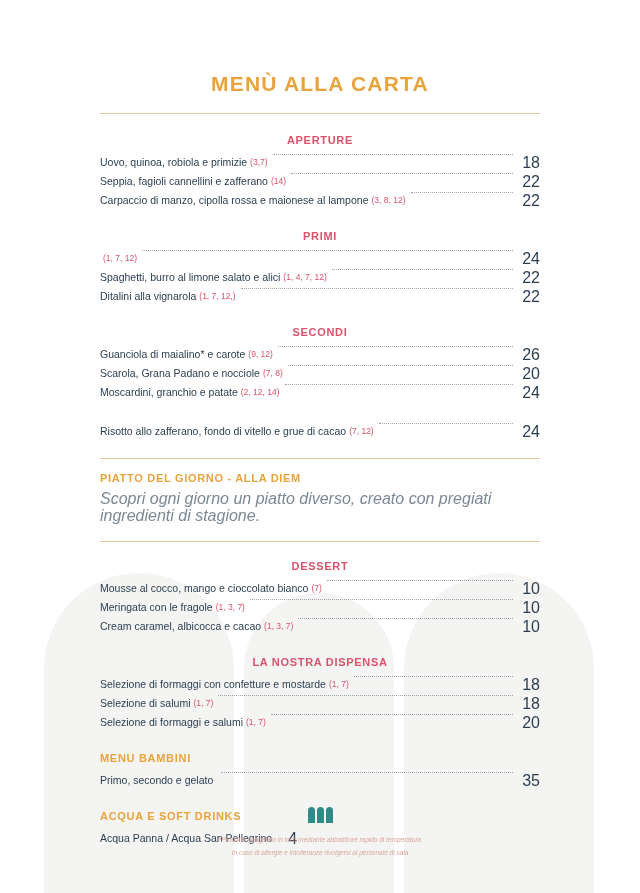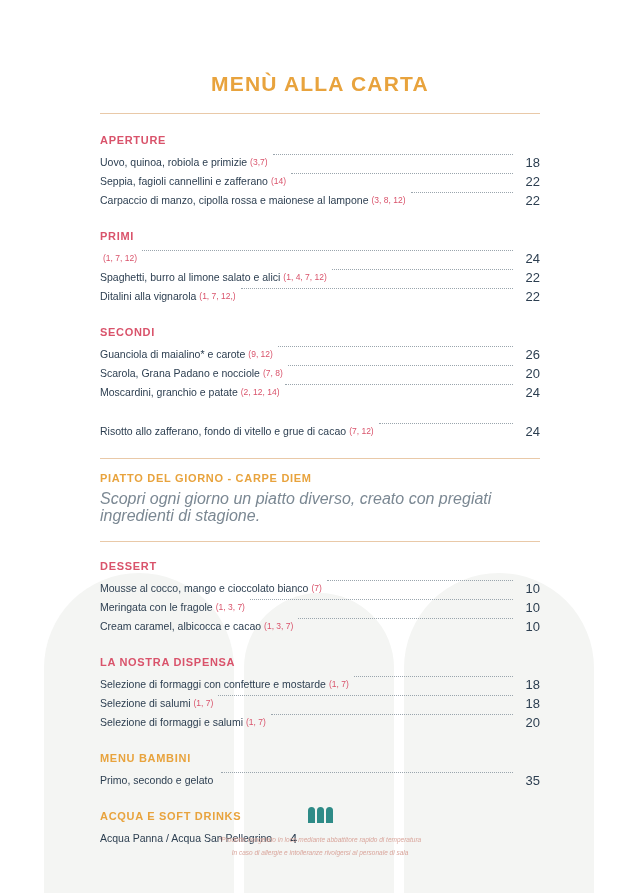--- a/index.html
+++ b/index.html
@@ -64,21 +64,21 @@
     margin-top: 20px;
   }
   .section.tight { margin-top: 18px; }
 
   .section-head {
     font-size: 11px;
     font-weight: bold;
     letter-spacing: 0.7px;
     margin-bottom: 7px;
   }
-  .c-red { color: #d9536b; }
+  .c-red { color: #d9536b; text-align: center; }
   .c-orange { color: #e8a33d; }
 
   .rowlist { }
 
   .row {
     display: flex;
     align-items: flex-start;
     font-size: 10.5px;
     color: #2c3e50;
     line-height: 19px;
@@ -98,21 +98,21 @@
     border-bottom: 1px dotted #9aa5ad;
     margin: 0 5px 3px 5px;
     min-width: 10px;
     height: 1px;
   }
   .row .price {
     flex: 0 0 auto;
     text-align: right;
     min-width: 22px;
     color: #2c3e50;
-    font-size: 13px;
+    font-size: 16px;
   }
 
   .divider {
     border: none;
     border-top: 1px solid #e9c9a8;
     margin: 17px 0 0 0;
   }
 
   .daily {
     margin-top: 13px;
@@ -248,21 +248,21 @@
           <span class="allerg">(7, 12)</span>
           <span class="dots"></span>
           <span class="price">24</span>
         </div>
       </div>
     </div>
 
     <hr class="divider">
 
     <div class="daily">
-      <div class="section-head c-orange">PIATTO DEL GIORNO - CARPE DIEM</div>
+      <div class="section-head c-orange">PIATTO DEL GIORNO - ALLA DIEM</div>
       <p>Scopri ogni giorno un piatto diverso, creato con pregiati ingredienti di stagione.</p>
     </div>
 
     <hr class="divider">
 
     <div class="section tight">
       <div class="section-head c-red">DESSERT</div>
       <div class="rowlist">
         <div class="row">
           <span class="name">Mousse al cocco, mango e cioccolato bianco</span>

